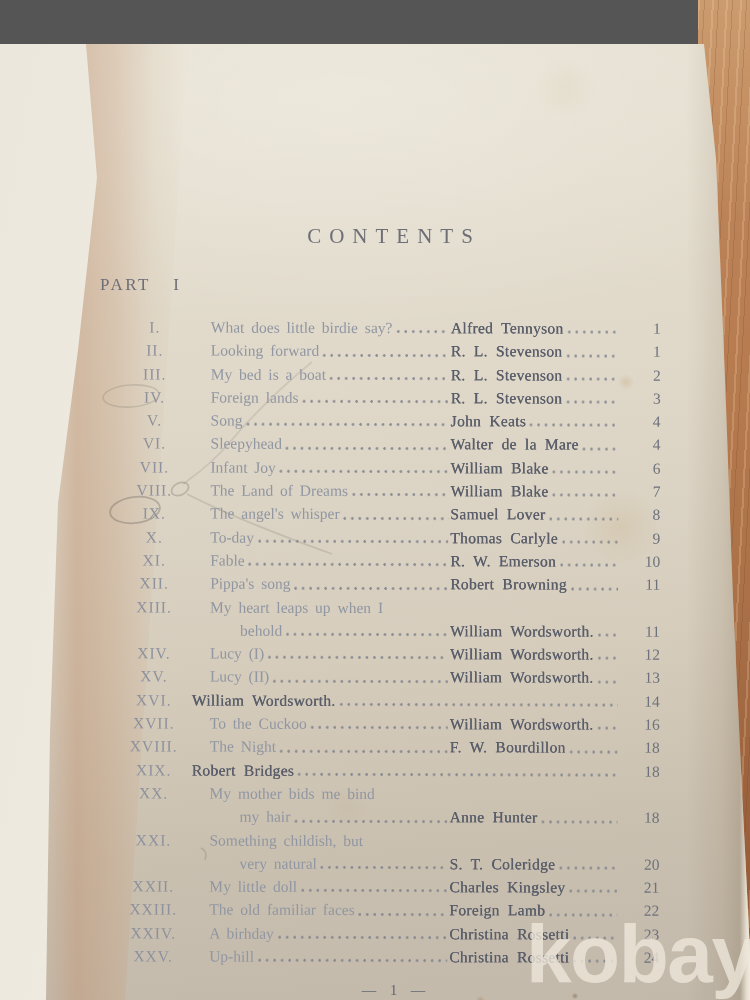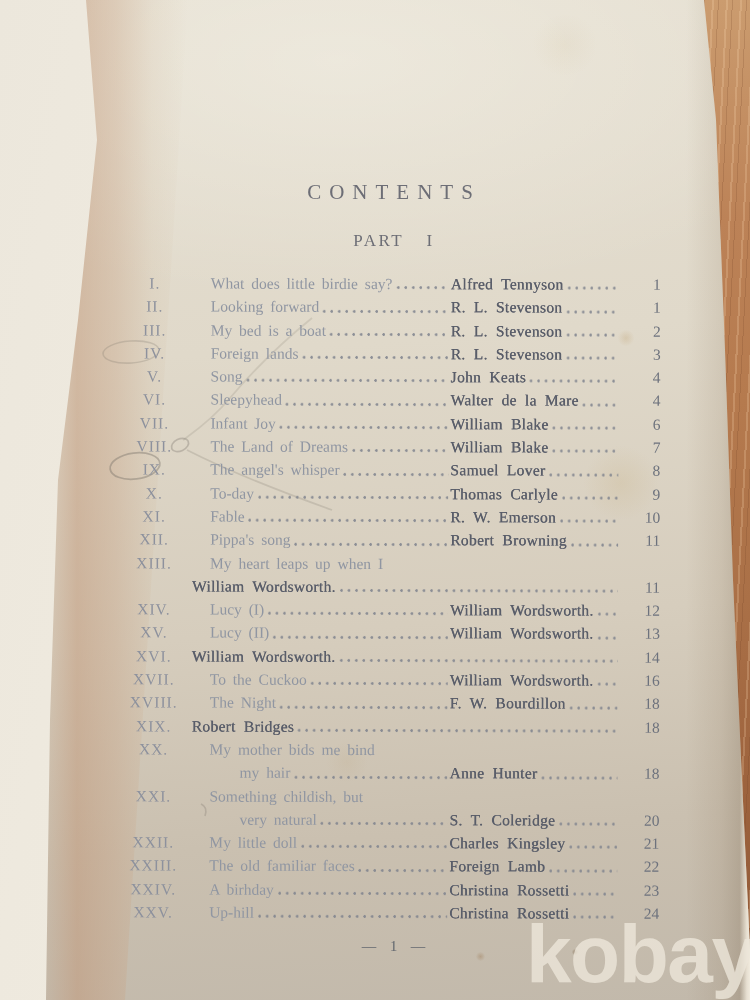--- a/index.html
+++ b/index.html
@@ -20,20 +20,21 @@
       rgba(110,62,34,.20) 6px 7px, rgba(0,0,0,0) 7px 14px);
   }
   .wood::after{ 
     content:"";position:absolute;top:530px;left:6px;width:16px;height:130px;
     background:radial-gradient(ellipse at center,rgba(72,42,25,.55) 0%,rgba(72,42,25,0) 70%);
   }
   
   .page-stack{
     position:absolute;inset:0;
     clip-path:polygon(0 0,704px 0,716px 12%,725px 35%,733px 58%,742px 78%,750px 95%,750px 100%,0 100%);
+    margin-top:44px;
   }
   .main-page{
     position:absolute;inset:0;
     background:
       radial-gradient(120% 40% at 45% 6%,rgba(255,255,248,.30) 0%,rgba(255,255,248,0) 60%),
       linear-gradient(176deg,#e6e0d2 0%,#e0d9ca 35%,#d6cdbd 62%,#cac0b0 82%,#c2b9ab 100%);
   }
   
   .gutter{
     position:absolute;left:38px;top:0;width:150px;height:100%;
@@ -61,21 +62,21 @@
   .s4{left:572px;top:949px;width:6px;height:6px;background:radial-gradient(circle,rgba(105,78,48,.45),rgba(105,78,48,0) 80%);}
   .s5{left:325px;top:742px;width:44px;height:40px;background:radial-gradient(circle,rgba(180,150,100,.10),rgba(180,150,100,0) 70%);}
   .s6{left:530px;top:15px;width:70px;height:60px;background:radial-gradient(circle,rgba(205,185,145,.12),rgba(205,185,145,0) 70%);}
   .pencil{position:absolute;left:0;top:0;pointer-events:none;}
   
   .heading{
     position:absolute;top:180px;left:100px;width:588px;text-align:center;
     font-size:21px;letter-spacing:8px;color:var(--ink_heading,#6d6e76);
   }
   .part{
-    position:absolute;top:231px;left:100px;width:588px;text-align:center;
+    position:absolute;top:231px;left:100px;width:588px;
     font-size:17px;letter-spacing:2.5px;word-spacing:16px;color:var(--ink_heading,#6d6e76);
   }
   .toc{position:absolute;top:272px;left:100px;width:560px;font-size:15.5px;transform:rotate(.15deg);}
   .row{display:flex;align-items:baseline;height:23.3px;line-height:23.3px;white-space:nowrap;}
   .c-num{flex:0 0 92px;padding-left:16px;text-align:center;letter-spacing:1px;color:var(--ink_num,#8d919d);}
   .c-main{flex:0 0 258px;padding-left:18px;display:flex;align-items:baseline;min-width:0;text-align:center;}
   .c-main.indent{padding-left:48px;}
   .title{color:var(--ink_title,#9096a2);word-spacing:3px;}
   .leader{
     flex:1 1 auto;min-width:0;align-self:flex-end;height:7px;margin:0 2px 4px 3px;
@@ -246,20 +247,24 @@
           <span class="c-page">11</span>
         </div>
         <div class="row">
           <span class="c-num">XIII.</span>
           <span class="c-main">
             <span class="title">My heart leaps up when I</span>
           </span>
         </div>
         <div class="row">
           <span class="c-num"></span>
+          <span class="c-main indent">
+            <span class="title">behold</span>
+            <span class="leader"></span>
+          </span>
           <span class="author">William Wordsworth.</span>
           <span class="leader"></span>
           <span class="c-page">11</span>
         </div>
         <div class="row">
           <span class="c-num">XIV.</span>
           <span class="c-main">
             <span class="title">Lucy (I)</span>
             <span class="leader"></span>
           </span>

